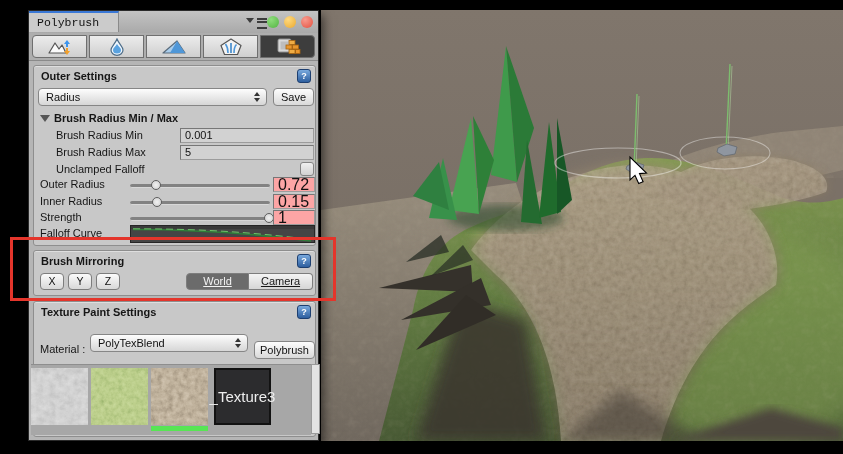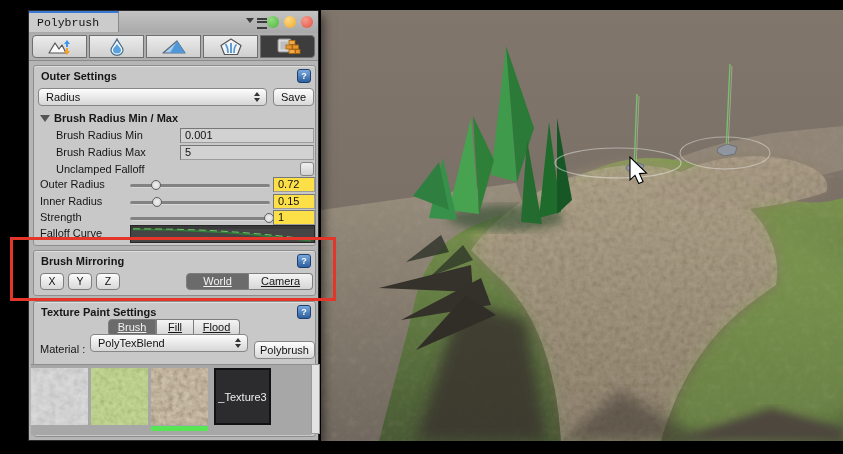--- a/index.html
+++ b/index.html
@@ -57,43 +57,43 @@
   .field{position:absolute;height:15px;background:#d2d2d2;border:1px solid #9c9c9c;
          border-top-color:#777;border-left-color:#777;box-sizing:border-box;
          font-size:11px;color:#111;line-height:13px;padding-left:4px;}
   .checkbox{position:absolute;width:14px;height:14px;background:linear-gradient(#efefef,#d2d2d2);
             border:1px solid #848484;border-radius:3px;box-sizing:border-box;}
   .fold{position:absolute;width:0;height:0;border-left:5px solid transparent;
         border-right:5px solid transparent;border-top:7px solid #555;}
   .track{position:absolute;height:3px;background:#828282;border-bottom:1px solid #d8d8d8;border-radius:2px;}
   .thumb{position:absolute;top:-4px;width:10px;height:10px;border-radius:50%;
          background:radial-gradient(#f2f2f2,#cdcdcd);border:1px solid #5f5f5f;box-sizing:border-box;}
-  .valbox{position:absolute;width:42px;height:15px;background:#fde047;border:1px solid #9c9c9c;
+  .valbox{position:absolute;width:42px;height:15px;background:#fca5a5;border:1px solid #9c9c9c;
           border-top-color:#777;border-left-color:#777;box-sizing:border-box;
-          font-size:11px;color:#111;line-height:13px;padding-left:4px;}
+          font-size:16px;color:#111;line-height:13px;padding-left:4px;}
   .curvebox{position:absolute;height:18px;background:#454545;border:1px solid #262626;box-sizing:border-box;}
 
   .minibtn{position:absolute;width:24px;height:17px;background:linear-gradient(#fbfbfb,#d8d8d8);
            border:1px solid #7d7d7d;border-radius:4px;box-sizing:border-box;
            font-size:10.5px;color:#111;text-align:center;line-height:15px;}
   .seg{position:absolute;height:17px;display:flex;}
   .seg span{border:1px solid #7d7d7d;box-sizing:border-box;font-size:11px;
             text-align:center;line-height:15px;background:linear-gradient(#f4f4f4,#d6d6d6);color:#161616;text-decoration:underline;}
   .seg span:first-child{border-radius:4px 0 0 4px;}
   .seg span:last-child{border-radius:0 4px 4px 0;border-left:none;}
   .seg span.on{background:#6b6b6b;color:#f2f2f2;}
 
   .swatch-area{position:absolute;left:-3px;top:62px;width:280px;height:70px;background:#a7a7a7;
                border-top:1px solid #8e8e8e;}
   .scrollstrip{position:absolute;left:277px;top:62px;width:9px;height:70px;background:#e3e3e3;
                border:1px solid #9a9a9a;box-sizing:border-box;}
   .tile{position:absolute;top:3px;width:57px;height:57px;}
   .selbar{position:absolute;top:61px;width:57px;height:5px;background:#57e554;}
   .tex3{position:absolute;top:3px;width:57px;height:57px;background:#2c2c2e;border:2px solid #121212;
-        box-sizing:border-box;color:#ededed;font-size:11px;display:flex;align-items:center;justify-content:center;}
+        box-sizing:border-box;color:#ededed;font-size:15px;display:flex;align-items:center;justify-content:center;}
 
   
   .annotation{position:absolute;left:10px;top:237px;width:326px;height:64px;
               border:3px solid #e4352b;box-sizing:border-box;pointer-events:none;z-index:50;}
 </style>
 </head>
 <body>
 
 <div class="stage">
 
@@ -352,25 +352,20 @@
       <div class="seg" style="left:152px;top:22px">
         <span class="on" style="width:63px">World</span>
         <span style="width:64px">Camera</span>
       </div>
     </div>
 
     <div class="box" style="top:290px;height:136px">
       <div class="hdr">Texture Paint Settings</div>
       <div class="help">?</div>
 
-      <div class="seg" style="left:74px;top:17px">
-        <span class="on" style="width:48px">Brush</span>
-        <span style="width:38px">Fill</span>
-        <span style="width:46px">Flood</span>
-      </div>
 
       <div class="label" style="left:6px;top:41px">Material :</div>
       <div class="dropdown" style="left:56px;top:32px;width:158px">
         <span>PolyTexBlend</span>
         <span class="stepper">
             <i class="up"></i>
             <i class="dn"></i>
           </span>
       </div>
       <div class="btn" style="left:220px;top:39px;width:61px">Polybrush</div>

